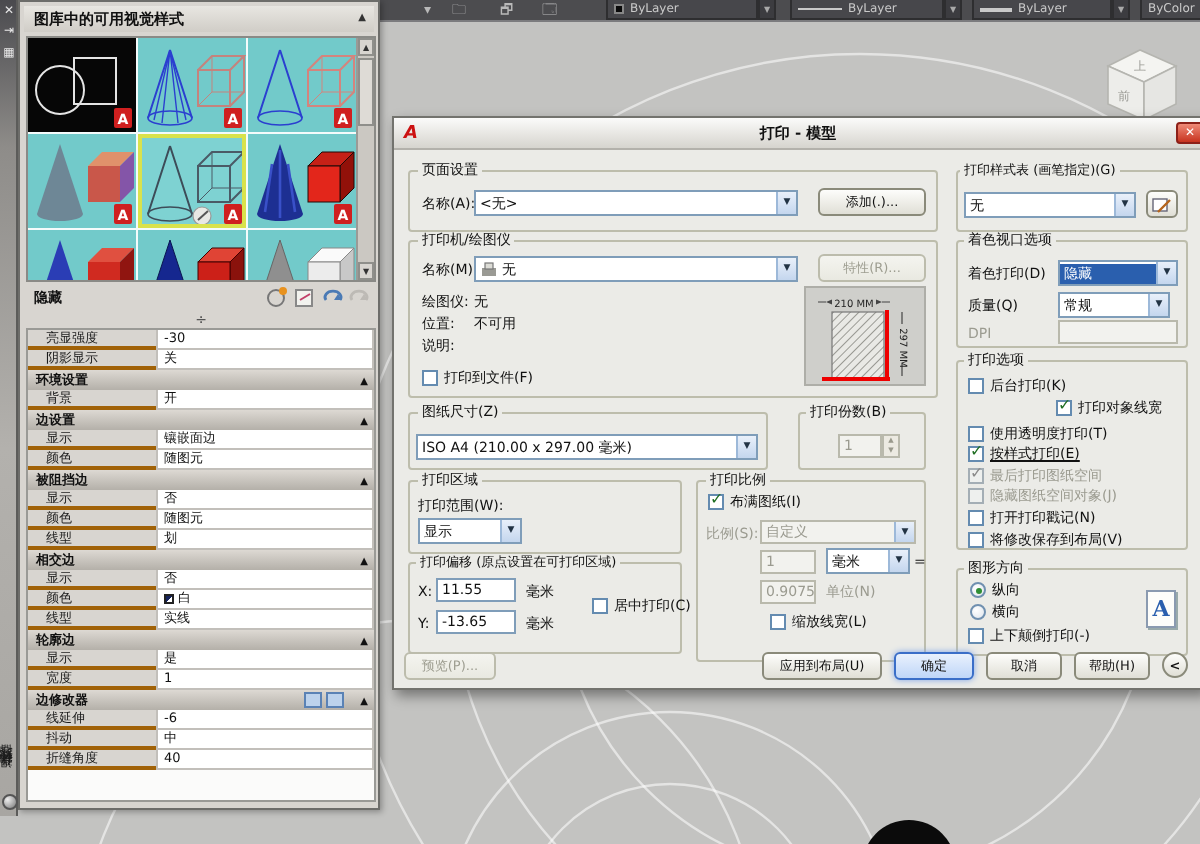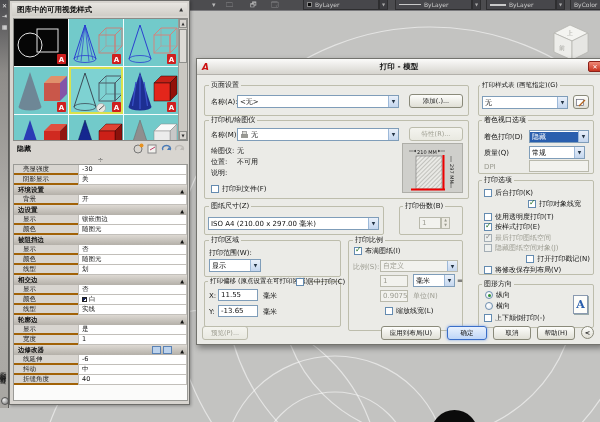--- a/index.html
+++ b/index.html
@@ -555,21 +555,21 @@
       <span>缩放线宽(L)</span>
     </div>
 
     <div class="gb" style="left:7px;top:222px;width:137px;height:46px"></div>
     <span class="gl" style="left:11px;top:218px;font-size:6.5px">打印偏移 (原点设置在可打印区域)</span>
     <span class="lbl" style="left:12px;top:233px">X:</span>
     <div class="field" style="left:21px;top:230px;width:40px;height:12px">
       <span>11.55</span>
     </div>
     <span class="lbl" style="left:66px;top:233px">毫米</span>
-    <div class="opt" style="left:99px;top:219px">
+    <div class="opt" style="left:99px;top:240px">
       <span class="cb"></span>
       <span>居中打印(C)</span>
     </div>
     <span class="lbl" style="left:12px;top:249px">Y:</span>
     <div class="field" style="left:21px;top:246px;width:40px;height:12px">
       <span>-13.65</span>
     </div>
     <span class="lbl" style="left:66px;top:249px">毫米</span>
 
     <div class="gb" style="left:281px;top:26px;width:116px;height:31px"></div>
@@ -610,33 +610,33 @@
           <span>后台打印(K)</span>
         </div>
         <div class="opt" style="position: relative; margin-bottom: 5px; padding-left: 44px;">
           <span class="cb ck"></span>
           <span>打印对象线宽</span>
         </div>
         <div class="opt" style="position: relative; margin-bottom: 2.6px;">
           <span class="cb"></span>
           <span>使用透明度打印(T)</span>
         </div>
-        <div class="opt" style="position: relative; margin-bottom: 2.6px;">
+        <div class="opt" style="position: relative; margin-bottom: 2.6px; text-decoration: underline;">
           <span class="cb ck"></span>
           <span>按样式打印(E)</span>
         </div>
         <div class="opt gy" style="position: relative; margin-bottom: 2.6px;">
           <span class="cb ck dis"></span>
           <span>最后打印图纸空间</span>
         </div>
         <div class="opt gy" style="position: relative; margin-bottom: 2.6px;">
           <span class="cb dis"></span>
           <span>隐藏图纸空间对象(J)</span>
         </div>
-        <div class="opt" style="position: relative; margin-bottom: 2.6px; justify-content: flex-end;">
+        <div class="opt" style="position: relative; margin-bottom: 2.6px;">
           <span class="cb"></span>
           <span>打开打印戳记(N)</span>
         </div>
         <div class="opt" style="position: relative; margin-bottom: 2.6px;">
           <span class="cb"></span>
           <span>将修改保存到布局(V)</span>
         </div>
       </div>
 
     <div class="gb" style="left:281px;top:225px;width:116px;height:44px"></div>

